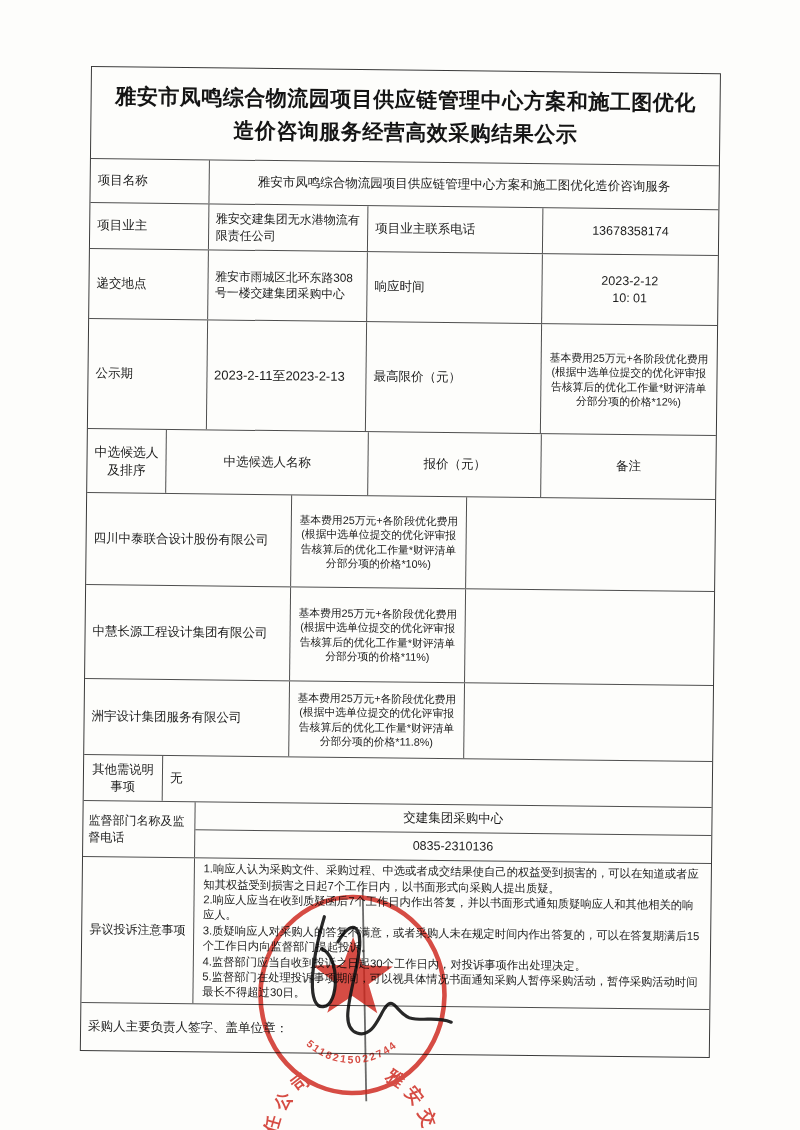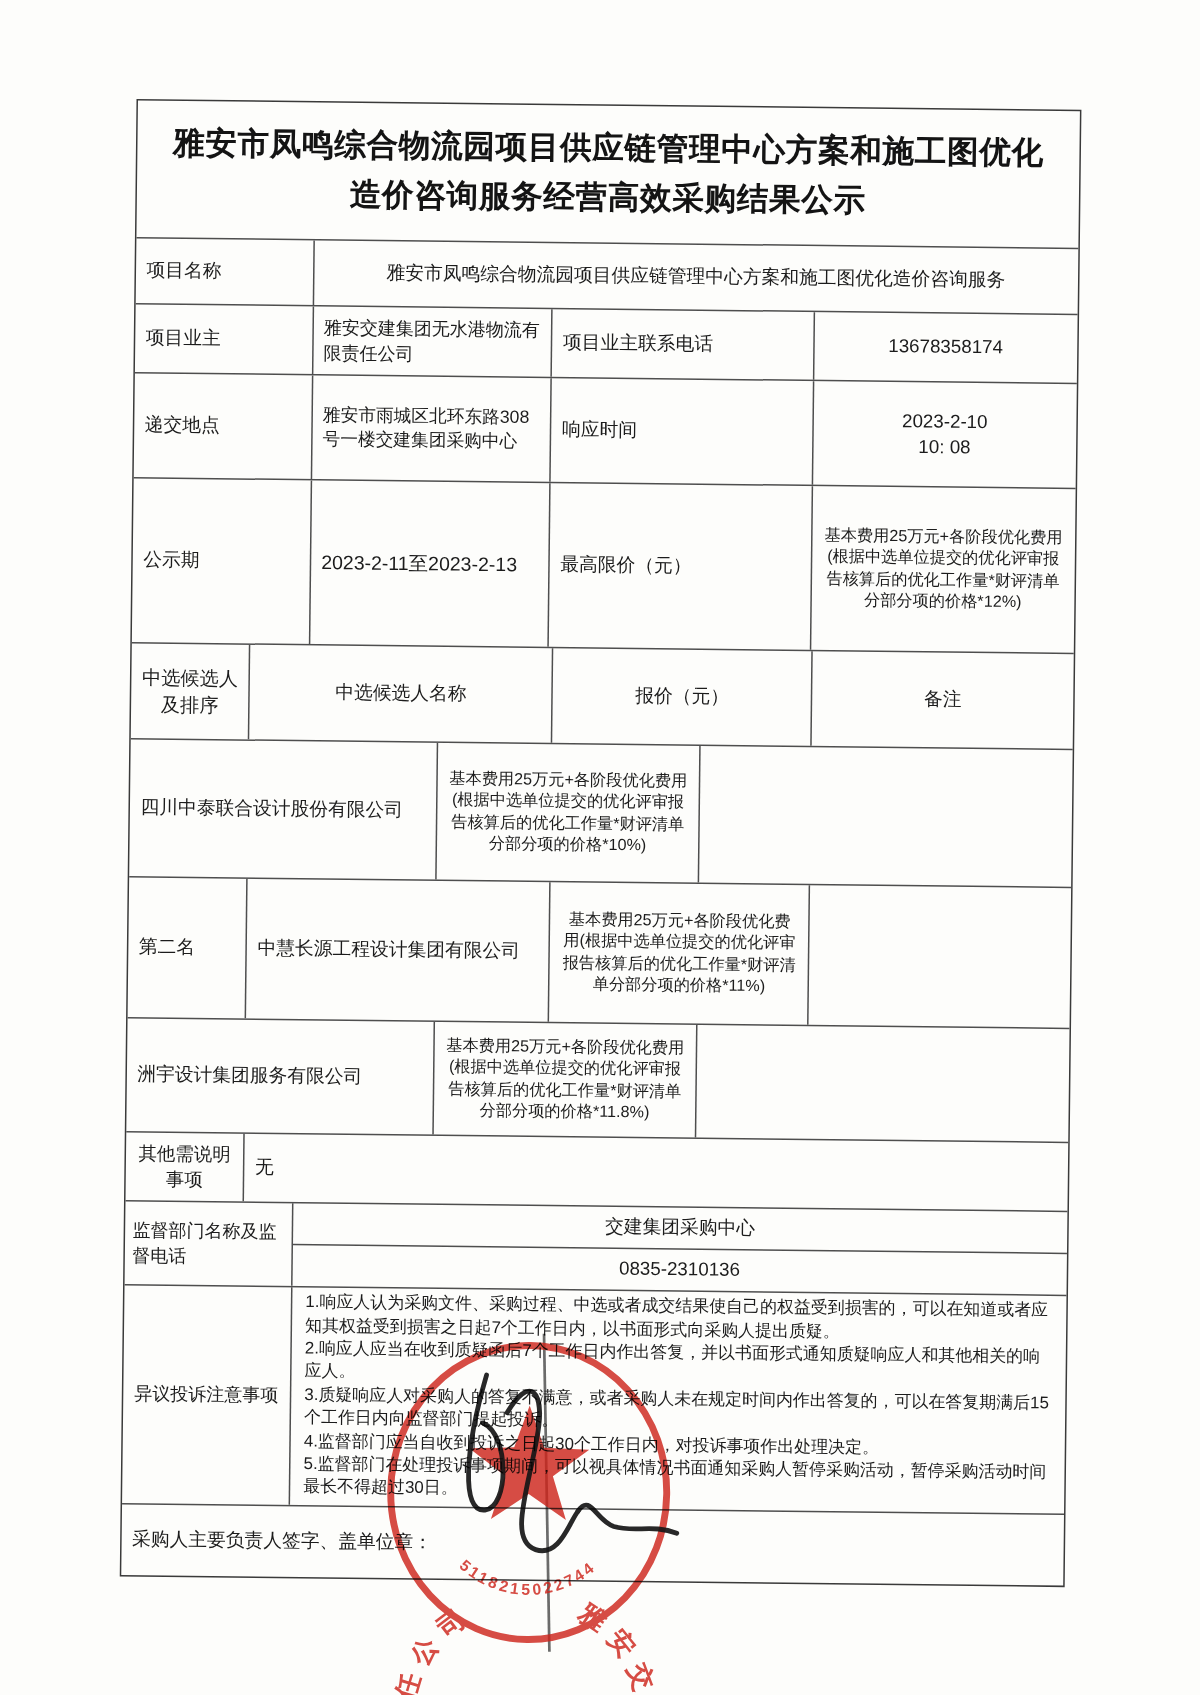--- a/index.html
+++ b/index.html
@@ -67,22 +67,22 @@
       <div class="cell wB" style="font-size:12px">雅安交建集团无水港物流有限责任公司</div>
       <div class="cell wC">项目业主联系电话</div>
       <div class="cell wD c-center">13678358174</div>
     </div>
 
     <div class="row h70">
       <div class="cell wA">递交地点</div>
       <div class="cell wB" style="font-size:11.8px">雅安市雨城区北环东路308号一楼交建集团采购中心</div>
       <div class="cell wC">响应时间</div>
       <div class="cell wD c-col c-center">
-        <span>2023-2-10</span>
-        <span>10: 08</span>
+        <span>2023-2-12</span>
+        <span>10: 01</span>
       </div>
     </div>
 
     <div class="row h110">
       <div class="cell wA">公示期</div>
       <div class="cell wB" style="font-size:13px">2023-2-11至2023-2-13</div>
       <div class="cell wC">最高限价（元）</div>
       <div class="cell wD c-center small">基本费用25万元+各阶段优化费用(根据中选单位提交的优化评审报告核算后的优化工作量*财评清单分部分项的价格*12%)</div>
     </div>
 
@@ -93,21 +93,20 @@
       <div class="cell wD c-center">备注</div>
     </div>
 
     <div class="row h92">
       <div class="cell wBn">四川中泰联合设计股份有限公司</div>
       <div class="cell wC c-center small">基本费用25万元+各阶段优化费用(根据中选单位提交的优化评审报告核算后的优化工作量*财评清单分部分项的价格*10%)</div>
       <div class="cell wD"></div>
     </div>
 
     <div class="row h94">
-      <div class="cell wAn">第二名</div>
       <div class="cell wBn">中慧长源工程设计集团有限公司</div>
       <div class="cell wC c-center small">基本费用25万元+各阶段优化费用(根据中选单位提交的优化评审报告核算后的优化工作量*财评清单分部分项的价格*11%)</div>
       <div class="cell wD"></div>
     </div>
 
     <div class="row h76">
       <div class="cell wBn">洲宇设计集团服务有限公司</div>
       <div class="cell wC c-center small">基本费用25万元+各阶段优化费用(根据中选单位提交的优化评审报告核算后的优化工作量*财评清单分部分项的价格*11.8%)</div>
       <div class="cell wD"></div>
     </div>

